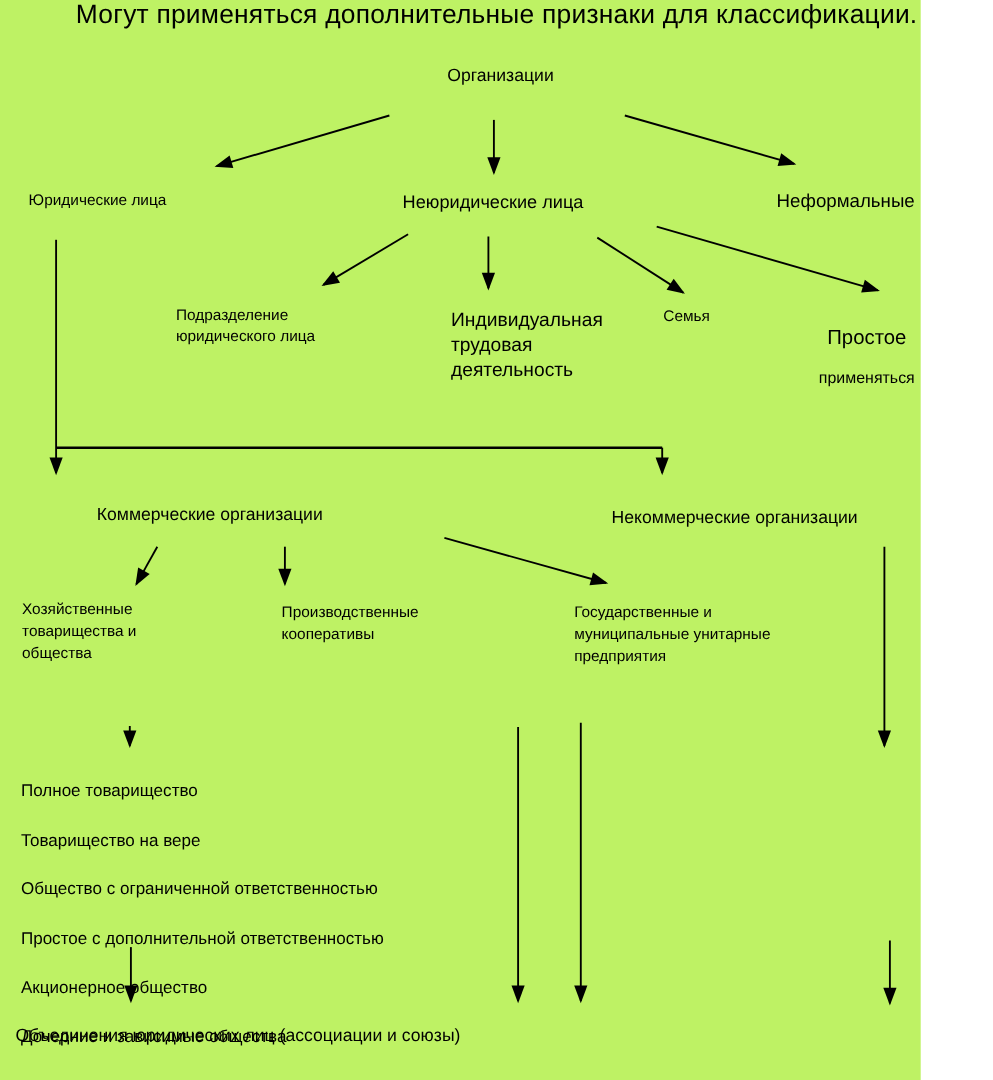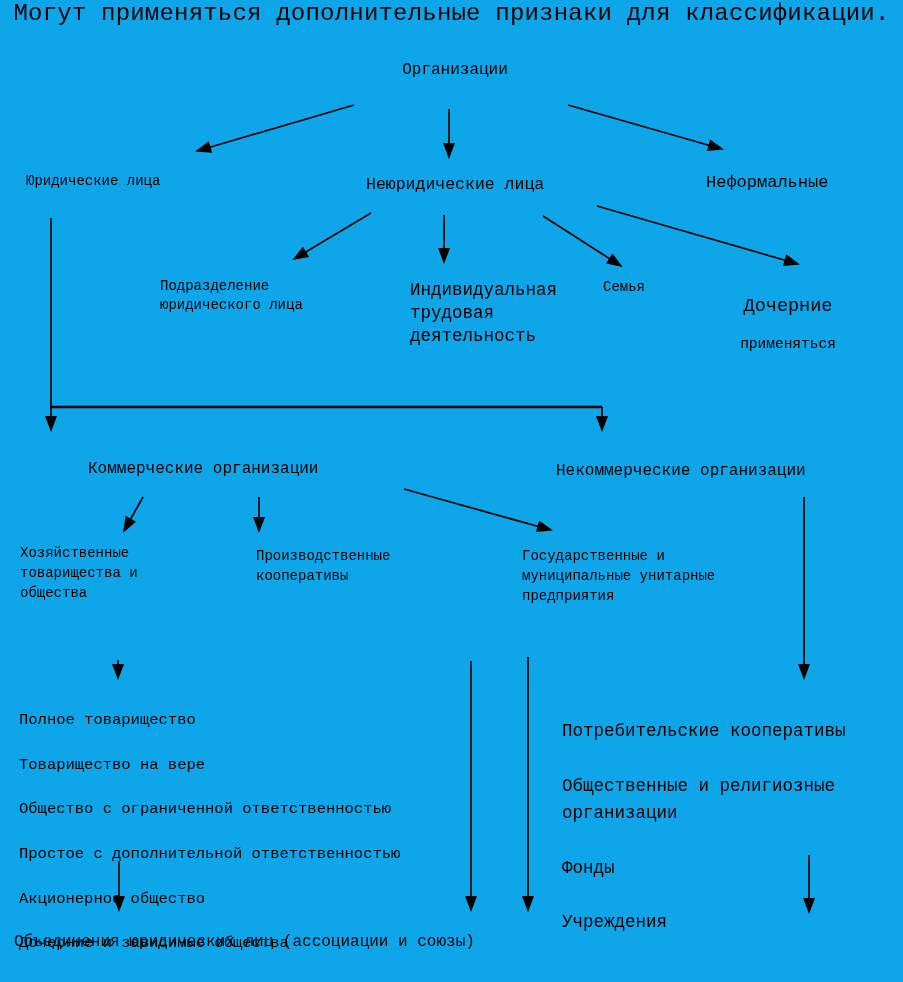--- a/index.html
+++ b/index.html
@@ -1,18 +1,18 @@
 <!DOCTYPE html>
 <html><head>
 <meta charset="utf-8">
 <style>
   html,body{margin:0;padding:0;background:#ffffff;}
   .stage{
-    position:relative;width:903px;height:982px;background:#0ea5e9;
-    font-family:Liberation Mono, monospace;color:#000000;overflow:hidden;
+    position:relative;width:837px;height:982px;background:#bef264;
+    font-family:Liberation Sans, sans-serif;color:#000000;overflow:hidden;
   }
   .stage svg{position:absolute;left:0;top:0;}
   .node{position:absolute;white-space:pre-line;}
   #n-title   {left:0;top:7;width:903px;text-align:center;font-size:24px;letter-spacing:.2px;}
   #n-org     {left:355px;top:61px;width:200px;text-align:center;font-size:16px;}
   #n-legal   {left:26px;top:173px;font-size:14px;}
   #n-nonlegal{left:366px;top:175px;font-size:16.5px;}
   #n-informal{left:706px;top:173px;font-size:17px;}
   #n-subdiv  {left:160px;top:277px;font-size:14px;line-height:19px;}
   #n-indiv   {left:410px;top:279px;width:175px;text-align:left;font-size:17.5px;line-height:23px;}
@@ -70,21 +70,21 @@
   <div class="node" id="n-nonlegal">Неюридические лица</div>
   <div class="node" id="n-informal">Неформальные</div>
   <div class="node" id="n-subdiv">Подразделение
 юридического лица</div>
   <div class="node" id="n-indiv">Индивидуальная
 трудовая
 деятельность</div>
   <div class="node" id="n-family">Семья</div>
 
   <div class="node" id="n-simple">
-    <span class="big">Дочерние</span>
+    <span class="big">Простое</span>
     <span class="small">применяться</span>
   </div>
 
   <div class="node" id="n-komm">Коммерческие организации</div>
   <div class="node" id="n-nekomm">Некоммерческие организации</div>
   <div class="node" id="n-hoz">Хозяйственные
 товарищества и
 общества</div>
   <div class="node" id="n-proizv">Производственные
 кооперативы</div>
@@ -94,22 +94,16 @@
 
   <div class="node" id="n-leftlist">
     <span class="li">Полное товарищество</span>
     <span class="li">Товарищество на вере</span>
     <span class="li">Общество с ограниченной ответственностью</span>
     <span class="li">Простое с дополнительной ответственностью</span>
     <span class="li">Акционерное общество</span>
     <span class="li">Дочерние и зависимые общества</span>
   </div>
 
-  <div class="node" id="n-rightlist">
-    <span class="li">Потребительские кооперативы</span>
-    <span class="li">Общественные и религиозные организации</span>
-    <span class="li">Фонды</span>
-    <span class="li">Учреждения</span>
-  </div>
 
   <div class="node" id="n-assoc">Объединения юридических лиц (ассоциации и союзы)</div>
 
 </div>
 
 </body></html>

